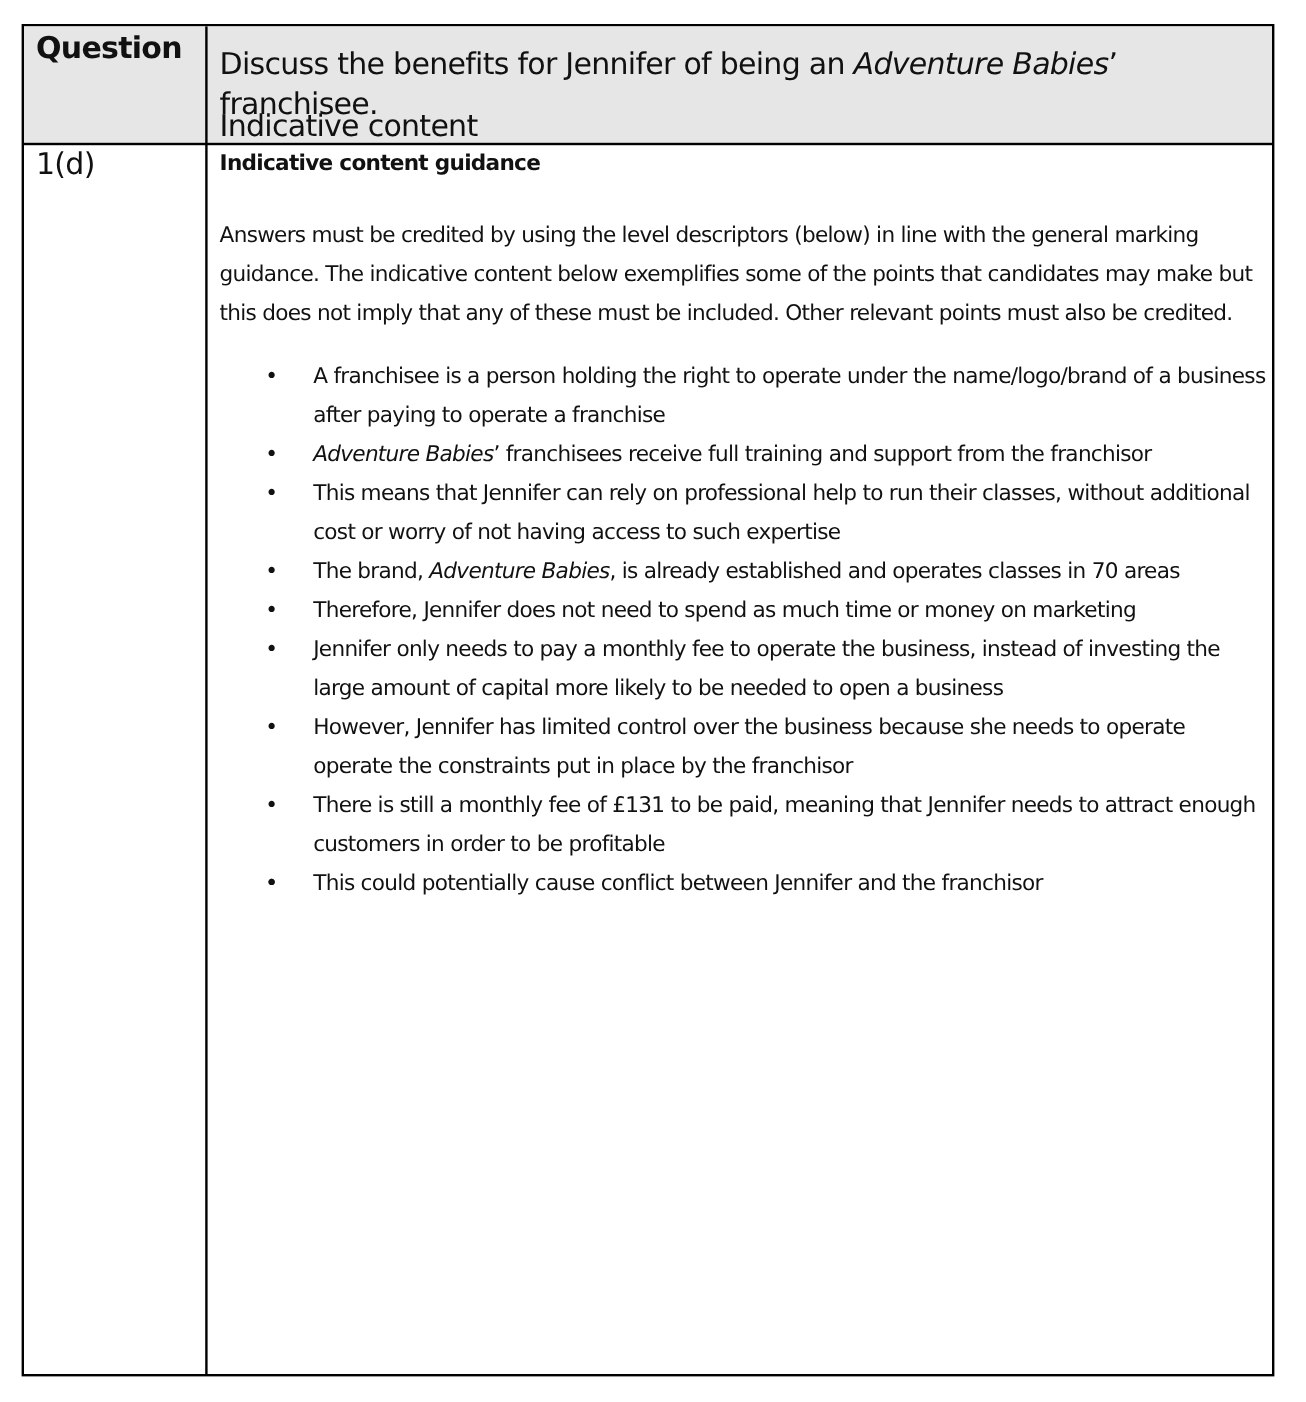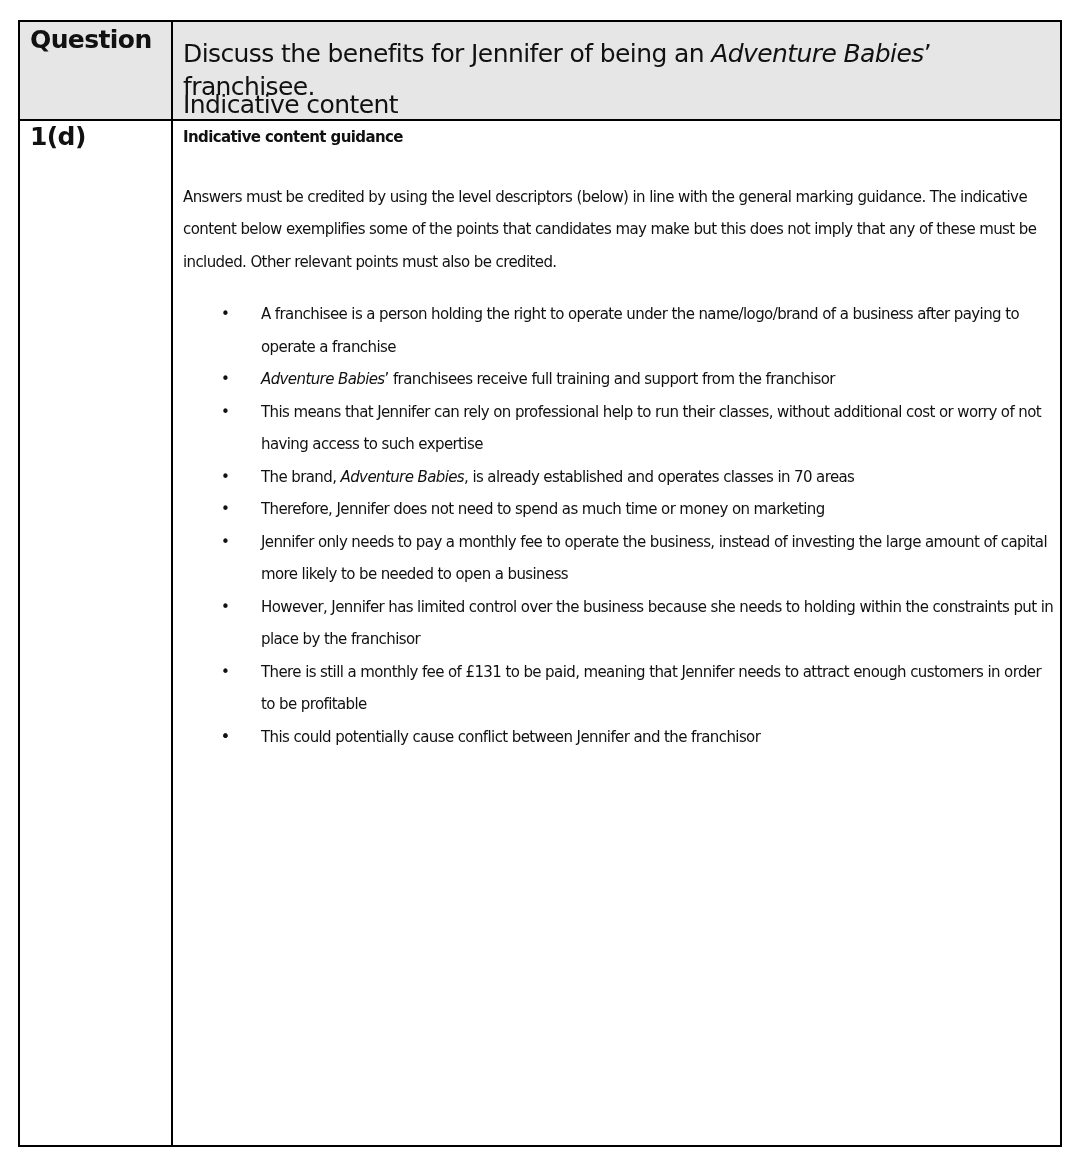--- a/index.html
+++ b/index.html
@@ -4,22 +4,22 @@
 <style>
   html, body { margin: 0; padding: 0; background: #ffffff; }
   body { width: 1088px; height: 1168px; position: relative; font-family: "DejaVu Sans", sans-serif; color: #111; }
   .tbl { position: absolute; left: 18px; top: 20px; width: 1044px; height: 1127px; border: 2px solid #000; box-sizing: border-box; }
   .hdr { position: absolute; left: 0; top: 0; right: 0; height: 97px; background: #e6e6e6; border-bottom: 2px solid #000; }
   .divider { position: absolute; left: 151px; top: 0; bottom: 0; width: 2px; background: #000; }
   .cell { position: absolute; font-size: 25px; line-height: 32.5px; letter-spacing: -0.6px; }
   .qlabel { left: 10px; top: 2px; font-weight: bold; }
   .qtext { left: 163px; top: 16px; width: 870px; }
   .ic-label { left: 163px; top: 67px; font-weight: normal; }
-  .num { left: 10px; top: 99px; font-weight: bold; }
-  .body-col { position: absolute; left: 163px; top: 99px; width: 875px; font-size: 15px; line-height: 32.5px; letter-spacing: -0.6px; }
+  .num { left: 10px; top: 99px; font-weight: normal; }
+  .body-col { position: absolute; left: 163px; top: 99px; width: 875px; font-size: 18px; line-height: 32.5px; letter-spacing: -0.6px; }
   .bold { font-weight: bold; }
   .para { margin-top: 27px; }
   ul { list-style: none; margin: 20px 0 0 0; padding: 0; }
   li { position: relative; padding-left: 78px; }
   .bullet { position: absolute; left: 38px; top: 0; }
   i { font-style: italic; }
 </style>
 </head>
 <body>
 
@@ -36,19 +36,19 @@
   <div class="body-col">
     <div class="bold">Indicative content guidance</div>
     <div class="para">Answers must be credited by using the level descriptors (below) in line with the general marking guidance. The indicative content below exemplifies some of the points that candidates may make but this does not imply that any of these must be included. Other relevant points must also be credited.</div>
     <ul id="bullets">
         <li><span class="bullet">•</span><span>A franchisee is a person holding the right to operate under the name/logo/brand of a business after paying to operate a franchise</span></li>
         <li><span class="bullet">•</span><i>Adventure Babies</i><span>’ franchisees receive full training and support from the franchisor</span></li>
         <li><span class="bullet">•</span><span>This means that Jennifer can rely on professional help to run their classes, without additional cost or worry of not having access to such expertise</span></li>
         <li><span class="bullet">•</span><span>The brand, </span><i>Adventure Babies</i><span>, is already established and operates classes in 70 areas</span></li>
         <li><span class="bullet">•</span><span>Therefore, Jennifer does not need to spend as much time or money on marketing</span></li>
         <li><span class="bullet">•</span><span>Jennifer only needs to pay a monthly fee to operate the business, instead of investing the large amount of capital more likely to be needed to open a business</span></li>
-        <li><span class="bullet">•</span><span>However, Jennifer has limited control over the business because she needs to holding within the constraints put in place by the franchisor</span></li>
+        <li><span class="bullet">•</span><span>However, Jennifer has limited control over the business because she needs to operate operate the constraints put in place by the franchisor</span></li>
         <li><span class="bullet">•</span><span>There is still a monthly fee of £131 to be paid, meaning that Jennifer needs to attract enough customers in order to be profitable</span></li>
         <li><span class="bullet">•</span></li>
         <li><span class="bullet">•</span><span>This could potentially cause conflict between Jennifer and the franchisor</span></li>
       </ul>
   </div>
 </div>
 
 </body></html>

